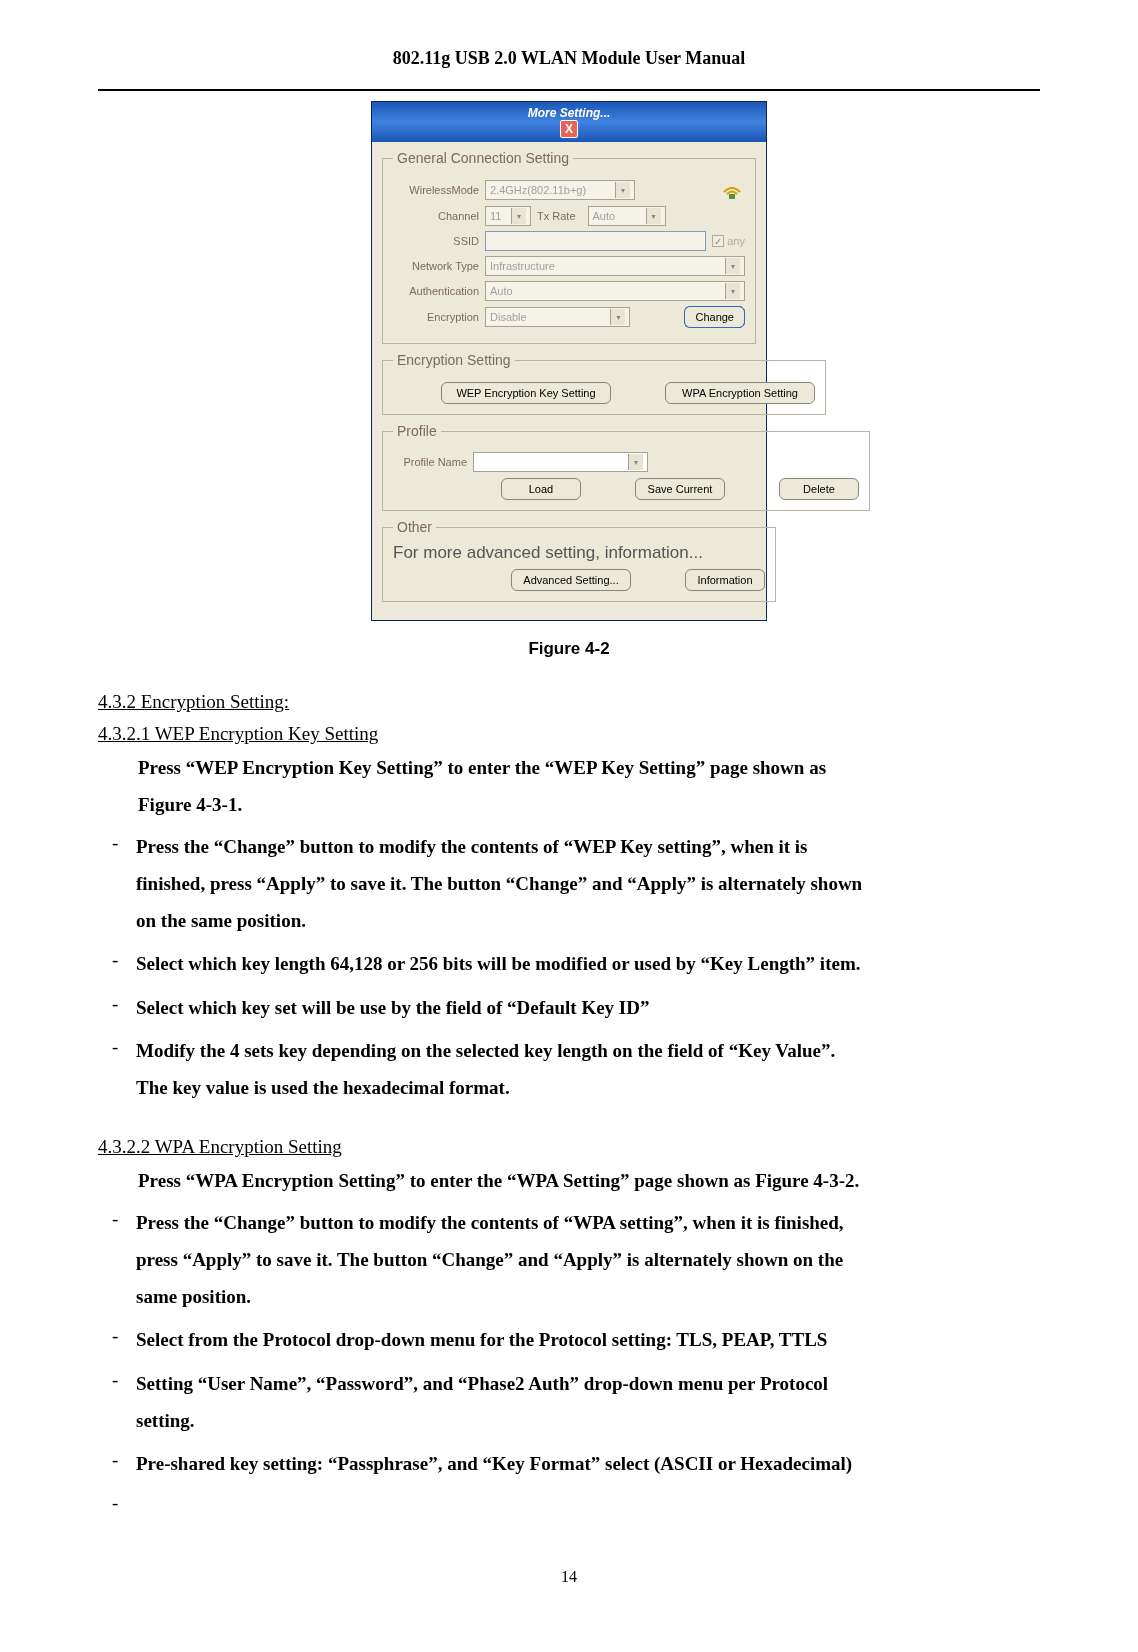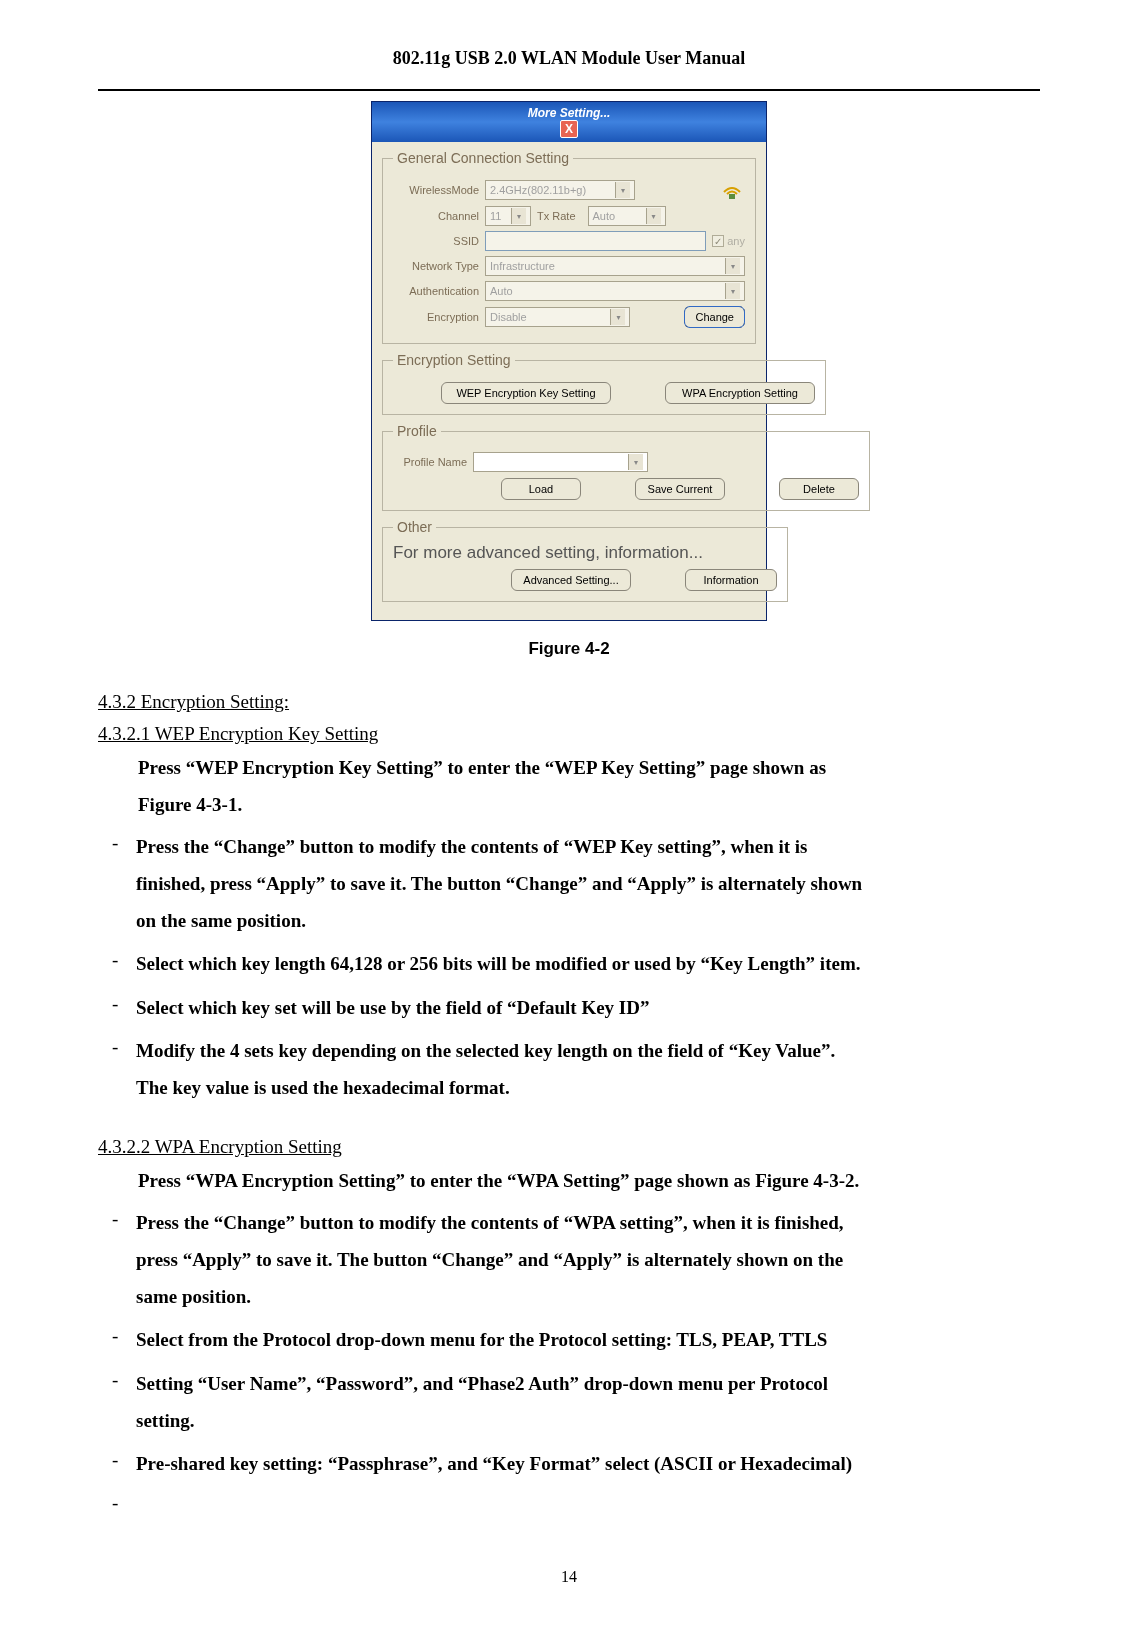--- a/index.html
+++ b/index.html
@@ -337,21 +337,21 @@
             <button class="btn" style="width:90px">Save Current</button>
             <button class="btn" style="width:80px">Delete</button>
           </div>
         </fieldset>
 
         <fieldset>
           <legend>Other</legend>
           <div style="color:#555;font-size:17px;margin-bottom:4px">For more advanced setting, information...</div>
           <div class="btnrow-right" style="justify-content:center;padding-left:70px">
             <button class="btn" style="width:120px">Advanced Setting...</button>
-            <button class="btn" style="width:92px">Information</button>
+            <button class="btn" style="width:80px">Information</button>
           </div>
         </fieldset>
 
       </div>
     </div>
   </div>
 
   <div class="fig-caption">Figure 4-2</div>
 
   <div class="section-h">4.3.2 Encryption Setting:</div>

